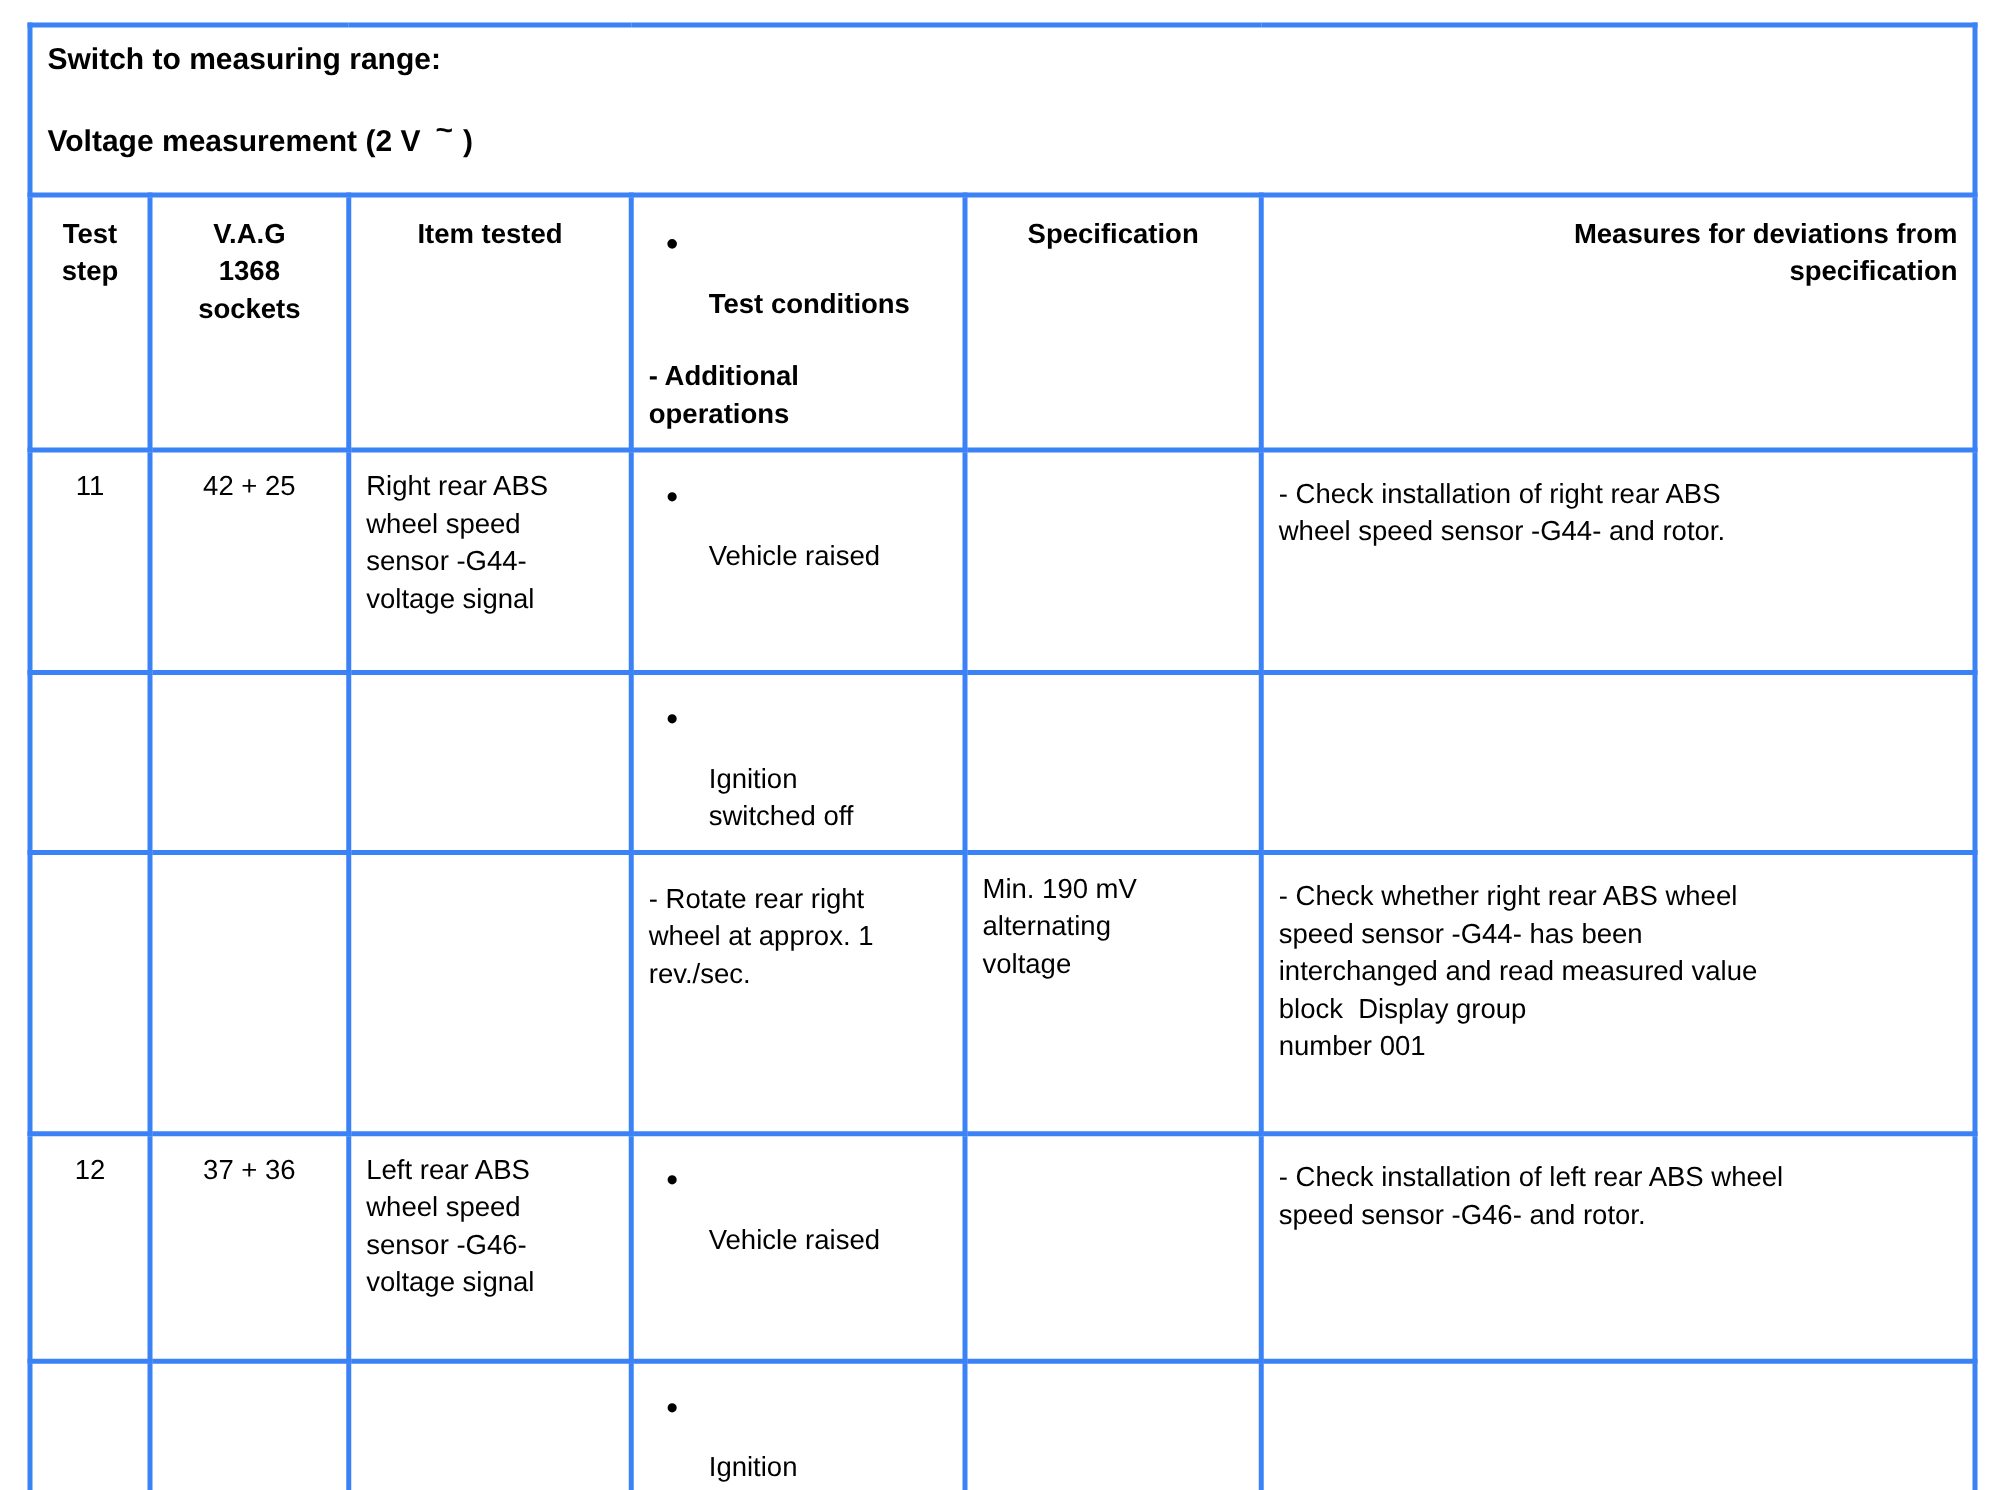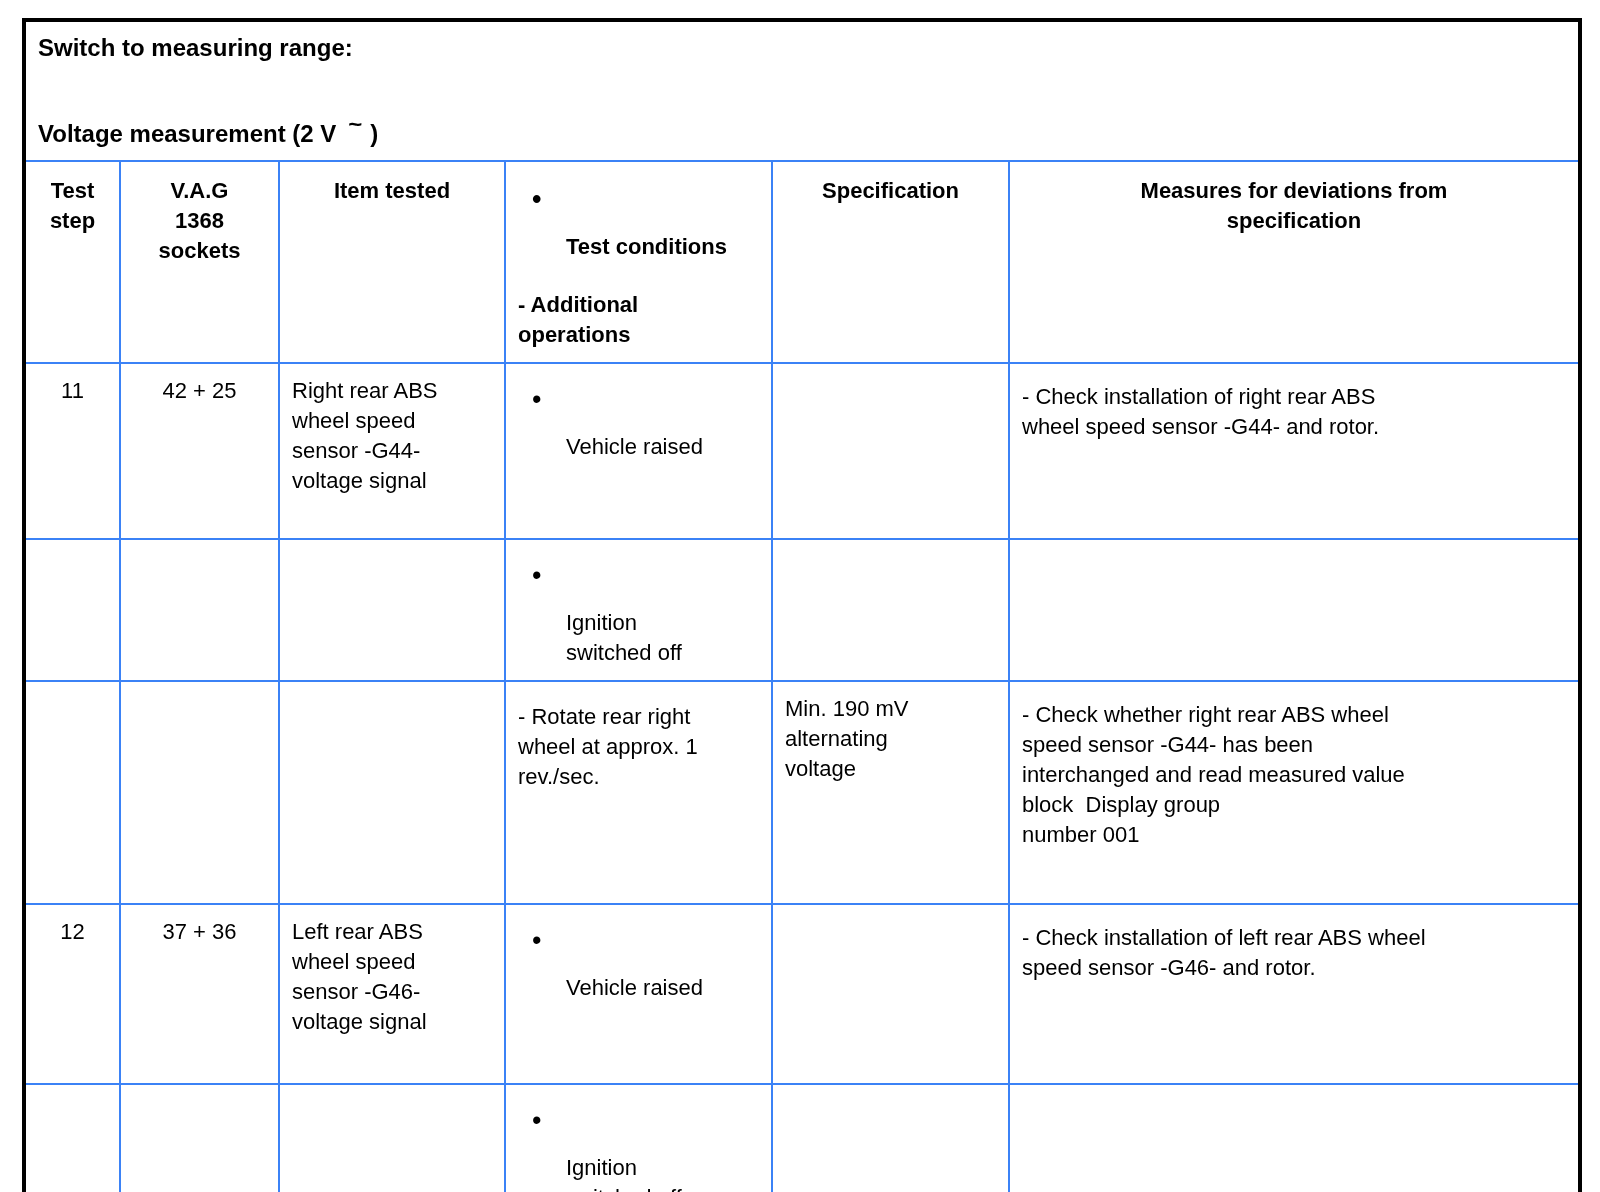--- a/index.html
+++ b/index.html
@@ -23,53 +23,53 @@
     width: 1552px;
     border: 4px solid #000000;
   }
   col.c1 { width: 96px; }
   col.c2 { width: 159px; }
   col.c3 { width: 226px; }
   col.c4 { width: 267px; }
   col.c5 { width: 237px; }
   col.c6 { width: 571px; }
   td, th {
-    border: 2px solid #3b82f6;
+    border: 4px solid #3b82f6;
     vertical-align: top;
     font-size: 22px;
     line-height: 30px;
     padding: 12px 12px;
     overflow: hidden;
   }
   .pre { white-space: pre-wrap; margin-top: 48px; }
   
   .r-title td {
     height: 112px;
     padding: 10px 12px;
   }
   .title-line {
     margin: 0;
     font-size: 24px;
     font-weight: bold;
     line-height: 32px;
   }
-  .title-line.l2 { margin-top: 54px; }
+  .title-line.l2 { margin-top: 34px; }
   .ac {
     display: inline-block;
     font-weight: bold;
     transform: translateY(-9px) scaleY(0.9);
     margin: 0 8px 0 12px;
     font-size: 24px;
   }
   
   .r-head th { height: 150px; font-weight: bold; }
   .th-center { text-align: center; padding-top: 14px; }
   .th-cond { font-weight: normal; text-align: left; padding-top: 22px; }
   .th-cond .additional { margin-top: 28px; }
-  .th-measures { text-align: center; padding-top: 14px; }
+  .th-measures { text-align: right; padding-top: 14px; }
   
   .row-1 td { height: 142px; }
   .row-2 td { height: 97px; }
   .row-3 td { height: 189px; }
   .row-4 td { height: 146px; }
   .row-5 td { height: 95px; }
   .row-6 td { height: 198px; }
   .c-step, .c-sock { text-align: center; padding-top: 12px; }
   .c-cond { padding-top: 20px; }
   .c-meas { padding-top: 18px; }

